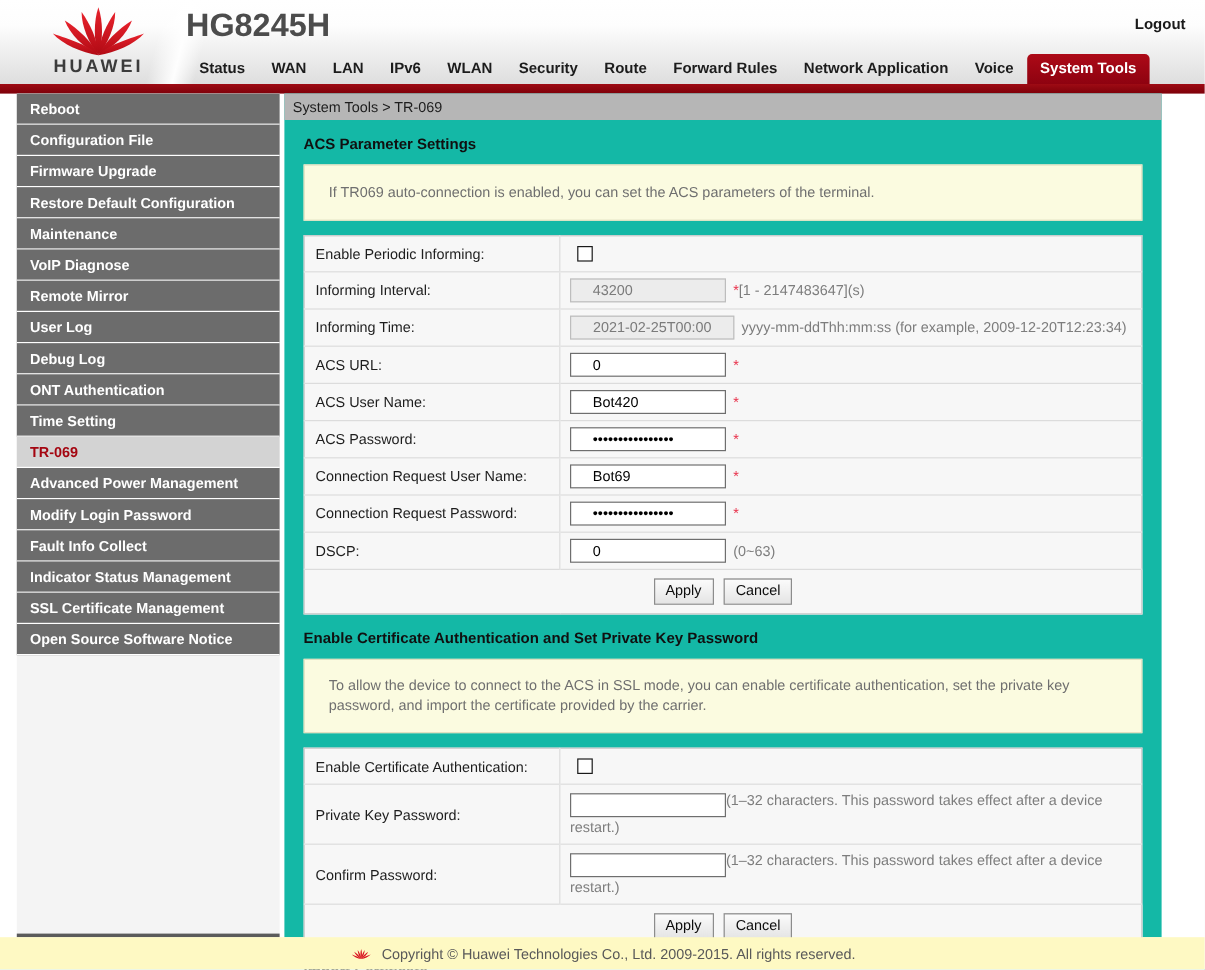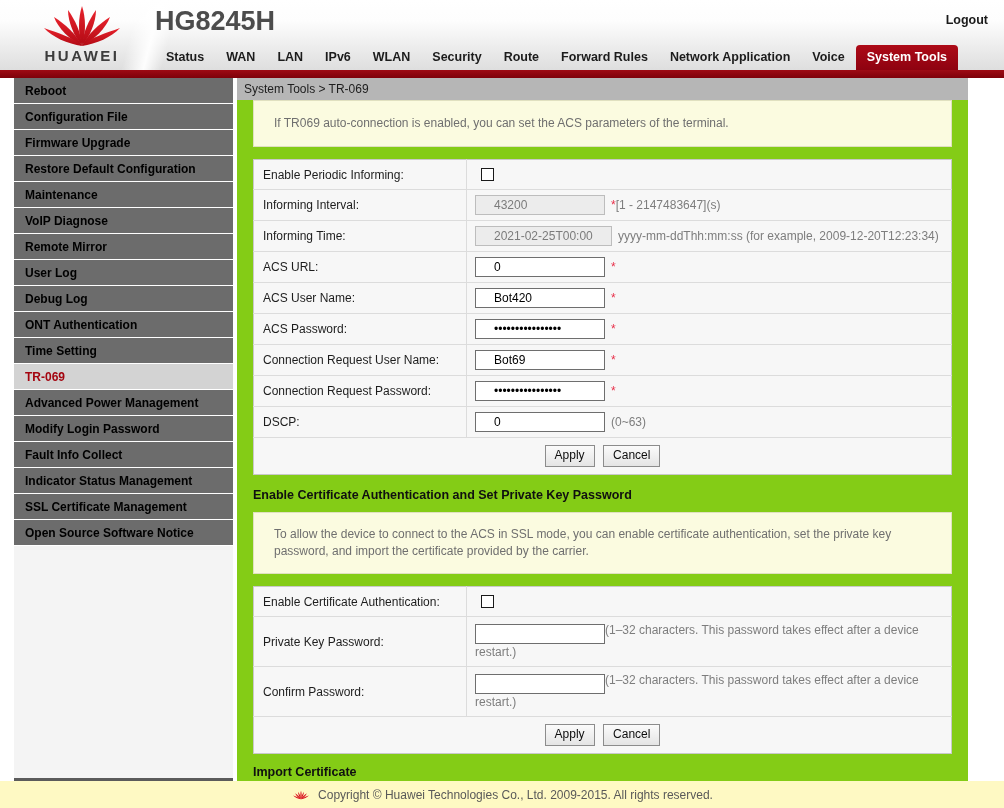--- a/index.html
+++ b/index.html
@@ -79,37 +79,37 @@
   .sidebar {
     position: absolute; left: 14px; top: 78px;
     width: 219px; height: 703px;
     background: #f4f4f4;
     border-bottom: 3px solid #5b5b5b;
   }
   .menu-item {
     height: 26px;
     background: #6c6c6c;
     border-bottom: 1px solid #ffffff;
-    color: #000000;
+    color: #ffffff;
     font-size: 12px; font-weight: bold;
     line-height: 26px;
     padding-left: 11px;
     white-space: nowrap;
     cursor: pointer;
   }
   .menu-item.selected {
     background: #d3d3d3;
     color: #a40510;
   }
 
   
   .content {
     position: absolute; left: 237px; top: 78px;
     width: 731px; height: 703px;
-    background: #84cc16;
+    background: #14b8a6;
   }
   .breadcrumb {
     height: 22px;
     background: #b6b6b6;
     font-size: 12px; color: #1d1d1d;
     line-height: 22px;
     padding-left: 7px;
   }
   .inner { padding: 0 16px 0 16px; }
   .section-title {
@@ -288,20 +288,21 @@
     <div class="menu-item">SSL Certificate Management</div>
     <div class="menu-item">Open Source Software Notice</div>
   </div>
 
   <div class="content">
 
     <div class="breadcrumb">System Tools &gt; TR-069</div>
 
     <div class="inner">
 
+      <div class="section-title">ACS Parameter Settings</div>
 
       <div class="notice">If TR069 auto-connection is enabled, you can set the ACS parameters of the terminal.</div>
 
       <table class="form">
         <tbody>
             <tr>
           <td class="lbl">Enable Periodic Informing:</td>
           <td class="fld">
             <span class="cbx"></span>
           </td>

